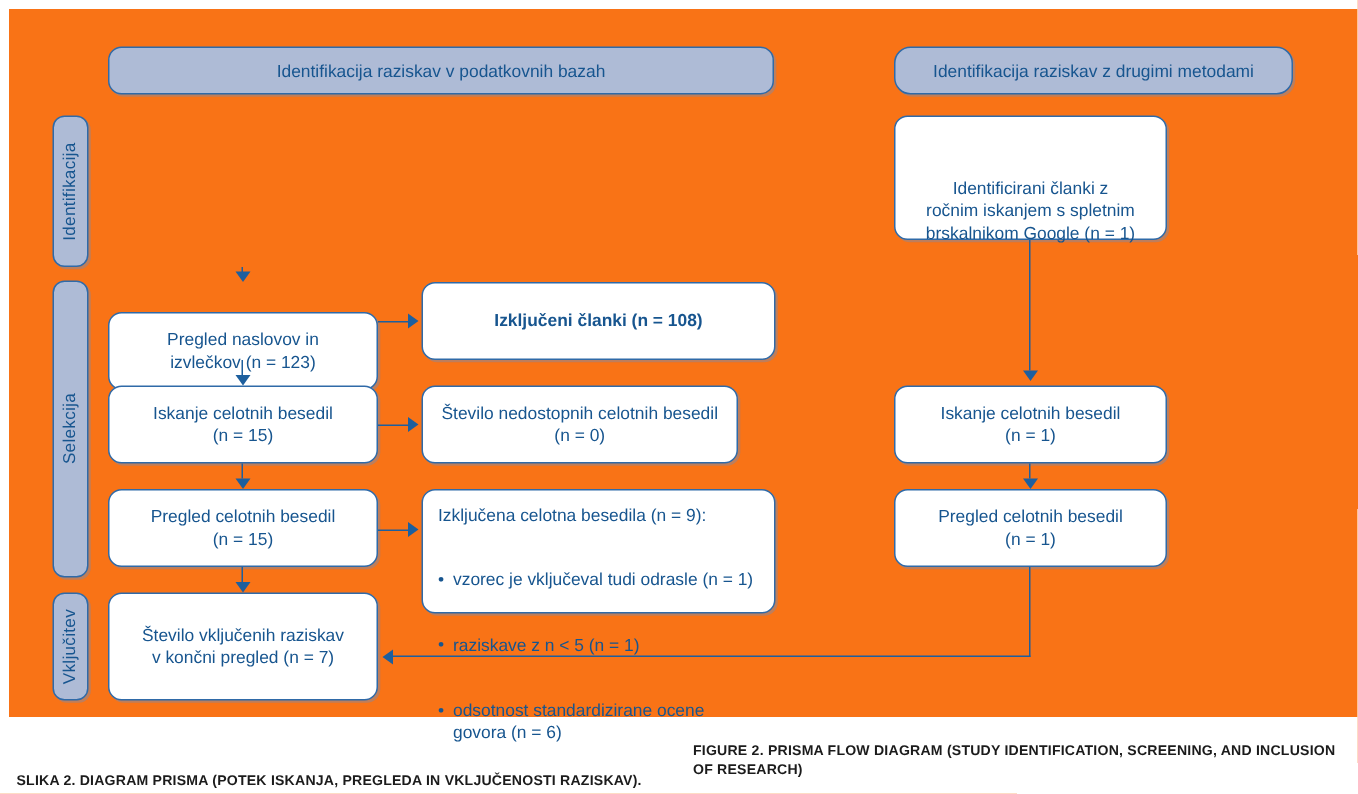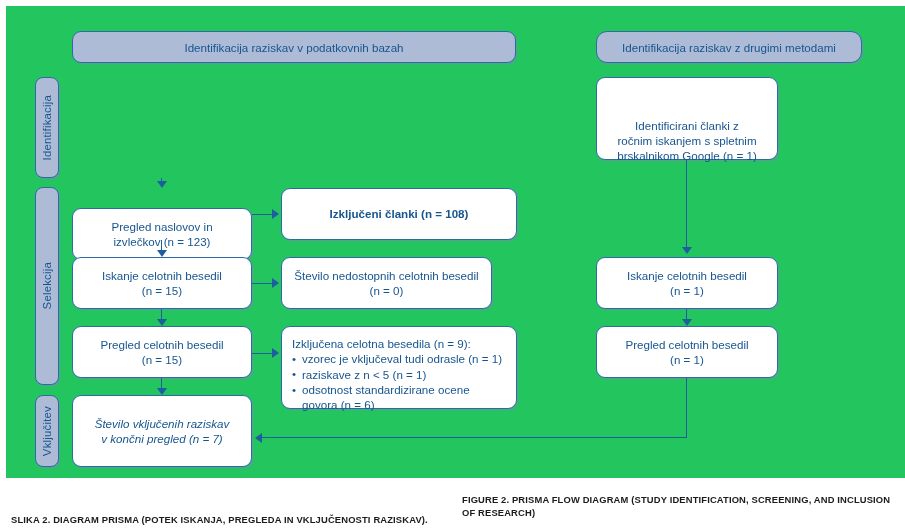--- a/index.html
+++ b/index.html
@@ -15,21 +15,21 @@
     overflow: hidden;
   }
 
   
   #figure-panel {
     position: absolute;
     left: 6px;
     top: 6px;
     width: 899px;
     height: 472px;
-    background: #22c55e;
+    background: #f97316;
   }
 
   
   .node {
     position: absolute;
     box-sizing: border-box;
     background: #ffffff;
     border: 1.4px solid #2f6aa8;
     border-radius: 9px;
     color: #17558f;
@@ -119,20 +119,21 @@
   
   .bullets {
     margin: 0;
     padding: 0;
     list-style: none;
   }
   .bullets li {
     position: relative;
     padding-left: 10px;
     line-height: 15.4px;
+    margin-top: 28px;
   }
   .bullets li:before {
     content: "\2022";
     position: absolute;
     left: 0px;
     top: -0.5px;
   }
   .box-title { margin-bottom: 0px; }
 
   
@@ -181,21 +182,21 @@
   <div class="node" style="left:66px; top:251px; width:180px; height:52px;">
     <span style="white-space:pre-line;">Iskanje celotnih besedil
 (n = 15)</span>
   </div>
 
   <div class="node" style="left:66px; top:320px; width:180px; height:52px;">
     <span style="white-space:pre-line;">Pregled celotnih besedil
 (n = 15)</span>
   </div>
 
-  <div class="node" style="left:66px; top:389px; width:180px; height:72px;font-style:italic;">
+  <div class="node" style="left:66px; top:389px; width:180px; height:72px;">
     <span style="white-space:pre-line;">Število vključenih raziskav
 v končni pregled (n = 7)</span>
   </div>
 
   <div class="node" style="left:275px; top:182px; width:236px; height:52px;">
     <span style="white-space:pre-line;font-weight:bold;">Izključeni članki (n = 108)</span>
   </div>
 
   <div class="node" style="left:275px; top:251px; width:211px; height:52px;">
     <span style="white-space:pre-line;">Število nedostopnih celotnih besedil

